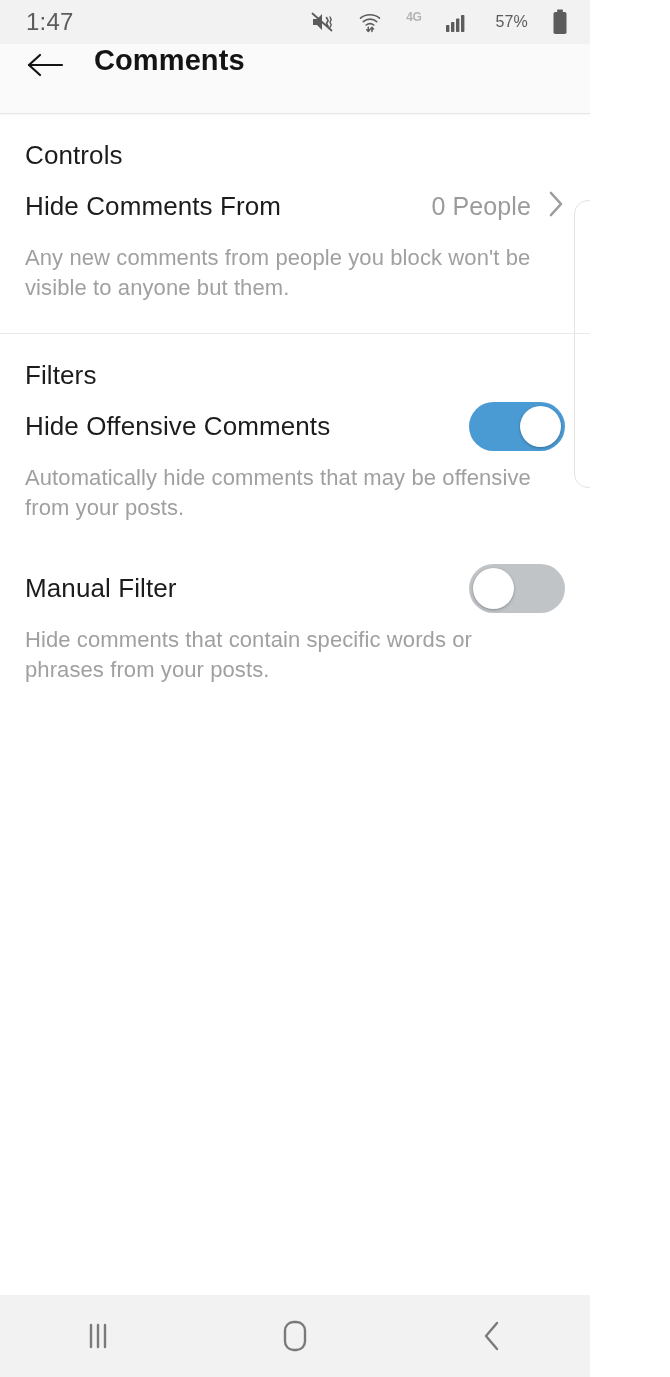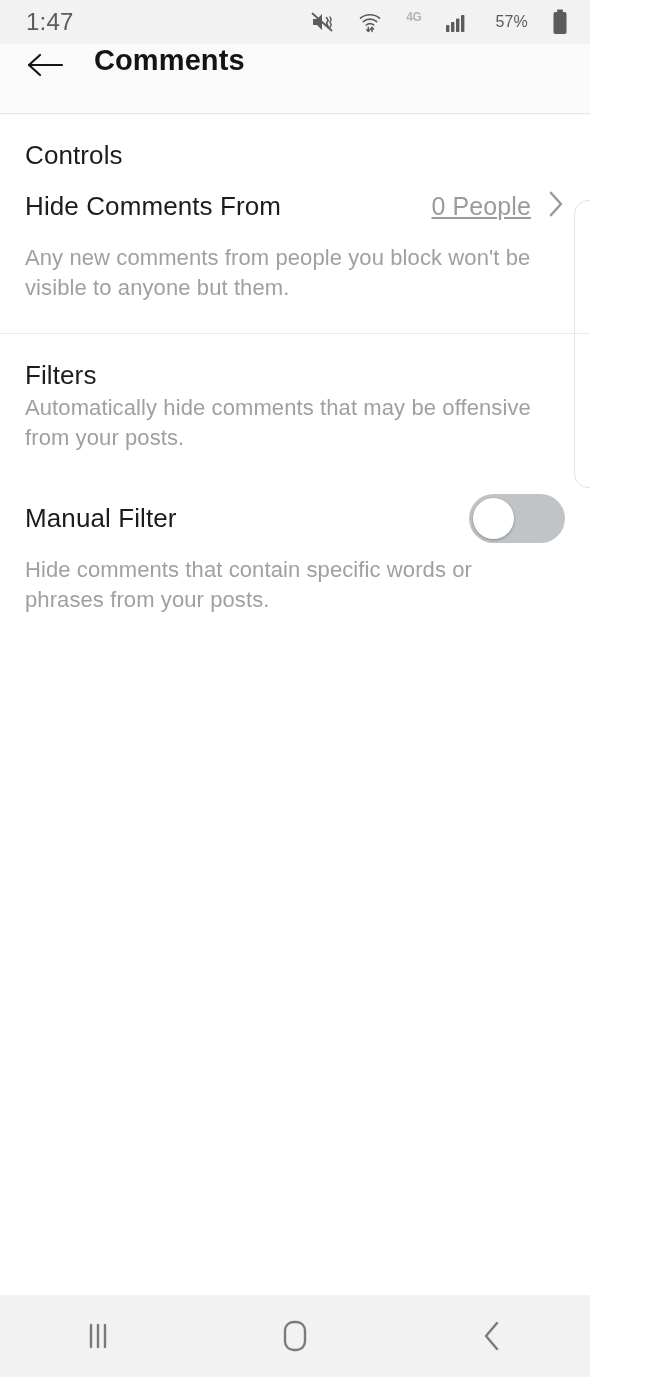--- a/index.html
+++ b/index.html
@@ -121,21 +121,20 @@
   }
   .row-right {
     display: flex;
     align-items: center;
     gap: 16px;
   }
   .row-value {
     font-size: 25px;
     color: #9b9b9b;
     letter-spacing: 0.1px;
-    text-decoration: underline;
   }
 
   .row-desc {
     font-size: 22px;
     line-height: 30px;
     color: #a0a0a0;
     padding: 2px 38px 30px 25px;
     letter-spacing: 0.1px;
   }
 
@@ -277,20 +276,26 @@
           </span>
         </div>
       </div>
 
       <div class="row-desc">Any new comments from people you block won't be visible to anyone but them.</div>
     </div>
 
     <div class="section">
       <div class="section-header">Filters</div>
 
+      <div class="row">
+        <div class="row-label">Hide Offensive Comments</div>
+        <div class="toggle on">
+          <div class="knob"></div>
+        </div>
+      </div>
       <div class="row-desc">Automatically hide comments that may be offensive from your posts.</div>
 
       <div class="row">
         <div class="row-label">Manual Filter</div>
         <div class="toggle off">
           <div class="knob"></div>
         </div>
       </div>
       <div class="row-desc">Hide comments that contain specific words or phrases from your posts.</div>
     </div>

